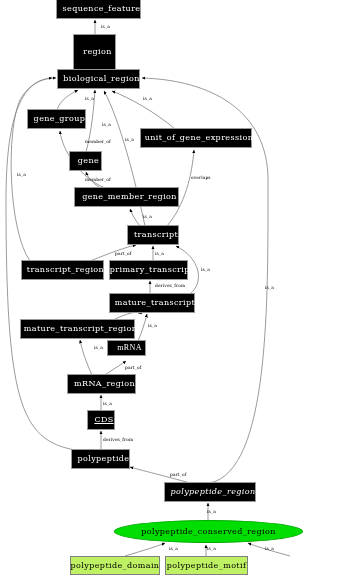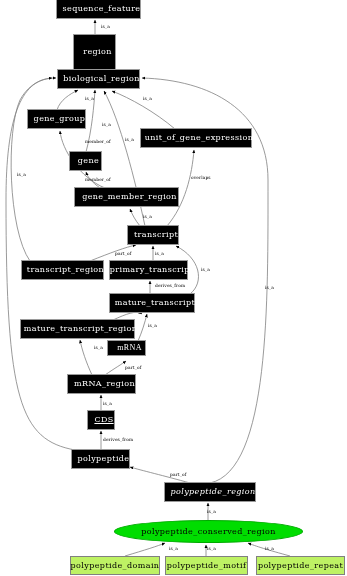--- a/index.html
+++ b/index.html
@@ -174,23 +174,20 @@
       <span>polypeptide_region</span>
     </div>
   <div class="node ellipse" style="left:114px;top:520px;width:189px;height:23px;">
       <span>polypeptide_conserved_region</span>
     </div>
   <div class="node open" style="left:70px;top:556px;width:90px;height:19px;">
       <span>polypeptide_domain</span>
     </div>
   <div class="node open" style="left:165px;top:556px;width:83px;height:19px;">
       <span>polypeptide_motif</span>
-    </div>
-  <div class="node open" style="left:256px;top:556px;width:89px;height:19px;">
-      <span>polypeptide_repeat</span>
     </div>
 
   <div class="edge-label" style="left:101px;top:24px;">is_a</div>
   <div class="edge-label" style="left:101px;top:59px;">is_a</div>
   <div class="edge-label" style="left:85px;top:96px;">is_a</div>
   <div class="edge-label" style="left:102px;top:122px;">is_a</div>
   <div class="edge-label" style="left:143px;top:96px;">is_a</div>
   <div class="edge-label" style="left:125px;top:137px;">is_a</div>
   <div class="edge-label" style="left:17px;top:172px;">is_a</div>
   <div class="edge-label" style="left:85px;top:177px;">member_of</div>

